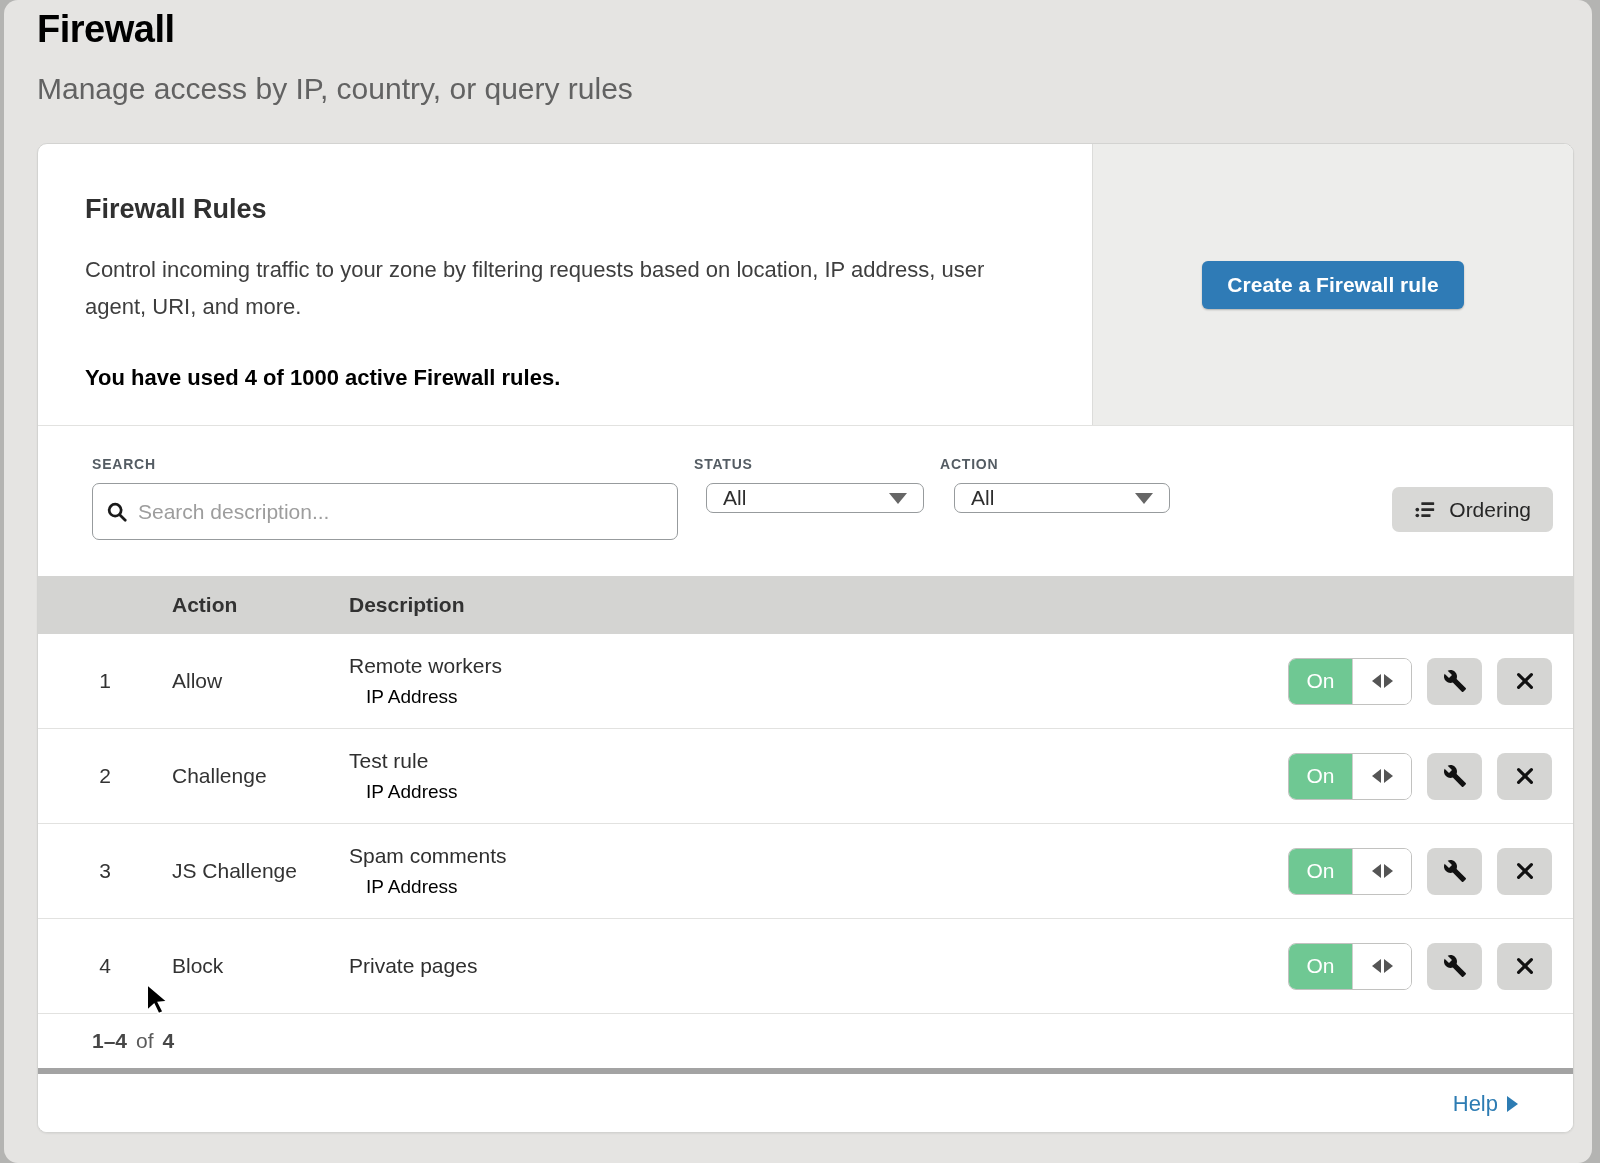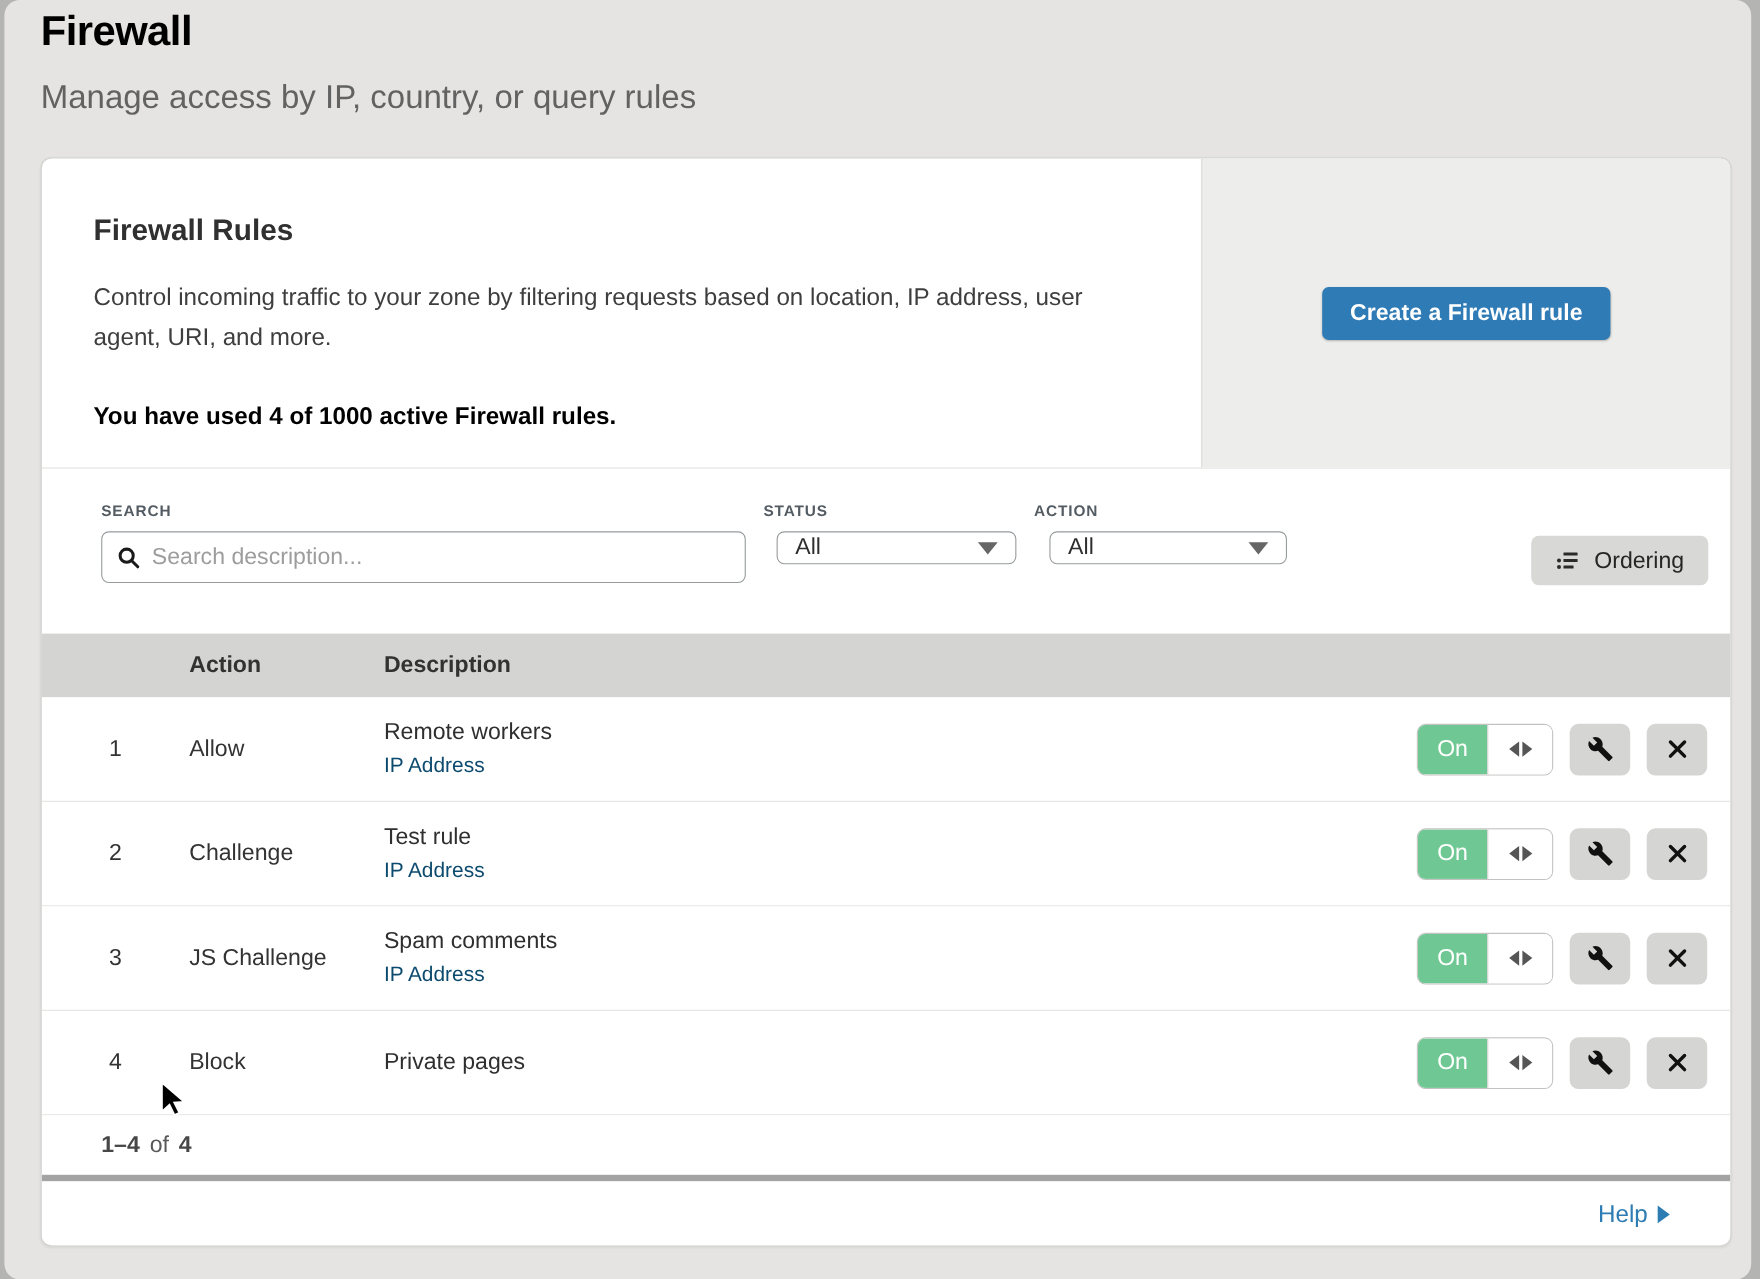--- a/index.html
+++ b/index.html
@@ -48,21 +48,21 @@
     padding:12px 25px;cursor:pointer;box-shadow:0 1px 2px rgba(0,0,0,0.25);
   }
 
   
   .filters{flex:0 0 150px;display:flex;align-items:flex-start;padding:30px 20px 0 54px;gap:16px;}
   .filter-label{
     display:block;font-size:14px;font-weight:700;color:#545c63;
     letter-spacing:0.8px;margin-bottom:11px;
   }
   .search-box{
-    width:586px;height:47px;background:#fff;border:1.5px solid #979b9d;border-radius:7px;
+    width:586px;height:57px;background:#fff;border:1.5px solid #979b9d;border-radius:7px;
     display:flex;align-items:center;padding:0 13px;
   }
   .search-box input{
     border:none;outline:none;background:transparent;flex:1;
     font-family:inherit;font-size:21px;color:#333;padding:0;margin-left:10px;
   }
   .search-box input::placeholder{color:#9d9d9d;}
   .select{
     height:30px;background:#fff;border:1.5px solid #979b9d;border-radius:7px;
     display:flex;align-items:center;justify-content:space-between;
@@ -88,21 +88,21 @@
     font-size:21px;font-weight:700;color:#323232;
   }
   .col-num{width:134px;text-align:center;flex:0 0 134px;}
   .col-action{width:177px;flex:0 0 177px;}
   .col-desc{flex:1;}
   .row{
     flex:0 0 95px;display:flex;align-items:center;background:#fff;
     border-bottom:1px solid #e2e2e0;font-size:21px;color:#333;
   }
   .desc-title{font-size:21px;color:#2f2f2f;}
-  .desc-sub{font-size:19px;color:#0c4a6e;margin-top:8px;}
+  .desc-sub{font-size:19px;color:#000000;margin-top:8px;margin-left:17px;}
   .row-controls{display:flex;align-items:center;gap:15px;margin-left:auto;padding-right:21px;}
   .toggle{
     display:flex;height:47px;width:124px;border-radius:8px;overflow:hidden;
     border:1px solid #c2c2c0;cursor:pointer;background:#fff;
   }
   .toggle-on{
     flex:1;background:var(--toggle-green);color:#fff;font-size:21px;
     display:flex;align-items:center;justify-content:center;
   }
   .toggle-drag{

